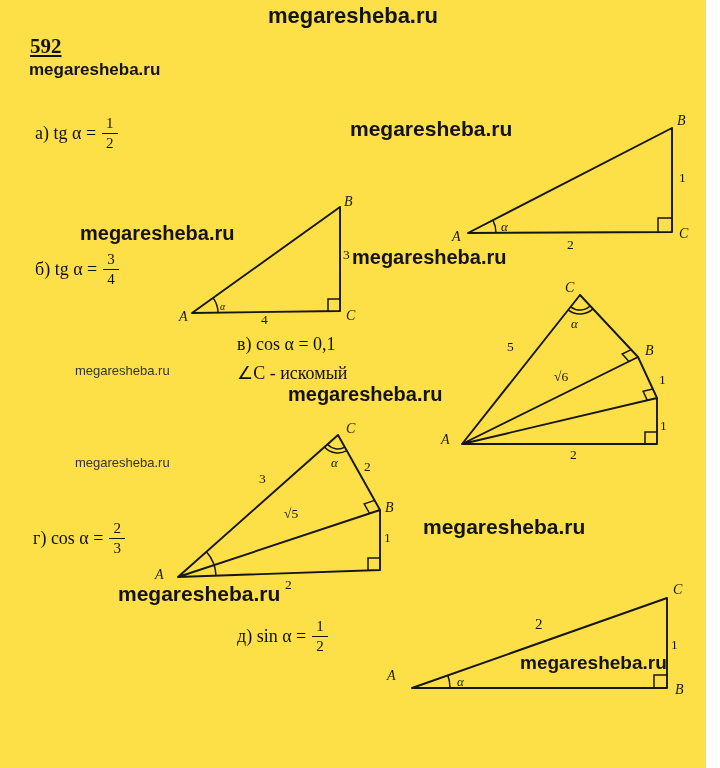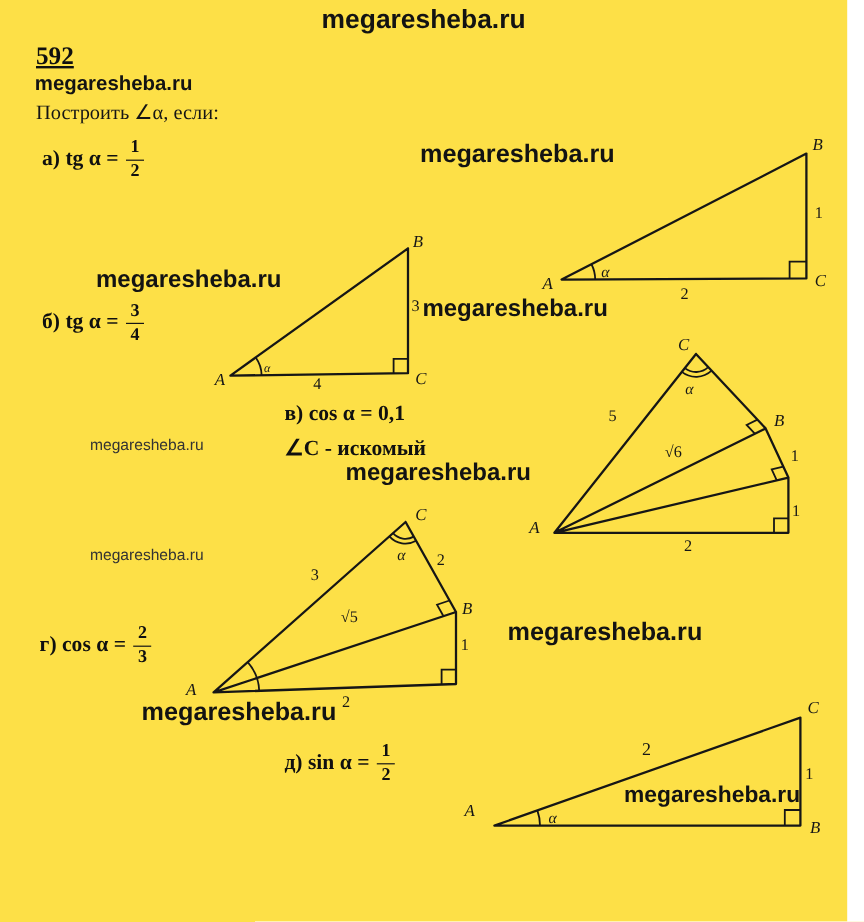--- a/index.html
+++ b/index.html
@@ -3,21 +3,21 @@
 <meta charset="utf-8">
 <style>
   html,body{margin:0;padding:0;background:#fff;}
   #page{position:relative;width:706px;height:768px;background:#fde047;color:#101010;overflow:hidden;}
   .abs{position:absolute;}
   .serif{font-family:"Liberation Serif",serif;color:#151515;}
   .wm{font-family:"Liberation Sans",sans-serif;font-weight:700;color:#131313;white-space:nowrap;}
   .wm-sm{font-family:"Liberation Sans",sans-serif;font-weight:400;font-size:13px;color:#333;white-space:nowrap;}
   .center{left:0;right:0;text-align:center;}
   .num592{font-family:"Liberation Serif",serif;font-weight:700;font-size:21px;text-decoration:underline;}
-  .formula{font-family:"Liberation Serif",serif;font-size:18px;white-space:nowrap;font-weight:bold;}
+  .formula{font-family:"Liberation Serif",serif;font-size:18px;white-space:nowrap;}
   .frac{display:inline-block;text-align:center;vertical-align:-0.62em;line-height:1;font-size:15px;margin-left:6px;}
   .frac .n{display:block;border-bottom:1.4px solid #151515;padding:0 4px 2px;}
   .frac .d{display:block;padding-top:2px;}
   svg{position:absolute;overflow:visible;}
   svg path{stroke:#161616;fill:none;}
   .edges{stroke-width:1.9;stroke-linejoin:miter;stroke-linecap:round;}
   .mark{stroke-width:1.5;}
   text{font-family:"Liberation Serif",serif;fill:#161616;}
   .vlb{font-style:italic;font-size:14px;}
   .slb{font-size:13.5px;}
@@ -25,21 +25,20 @@
 </style>
 </head>
 <body>
 
 <div id="page">
 
   <div class="abs wm center" style="top:3px;font-size:22px;">megaresheba.ru</div>
 
   <div class="abs num592" style="left:30px;top:34px;text-decoration:underline;">592</div>
   <div class="abs wm" style="left:29px;top:60px;font-size:17px;">megaresheba.ru</div>
-  <div class="abs serif" style="left:30px;top:83px;font-size:17px;">Построить ∠α, если:</div>
 
   <div class="abs formula" style="left:35px;top:116px;">
     <span>а) tg α =</span><span class="frac"><span class="n">1</span><span class="d">2</span></span>
   </div>
 
   <svg style="left:440px;top:103px;" width="276" height="152" viewBox="0 0 276 152">
     <path class="edges" d="M28,130 L232,25 M232,25 L232,129 M28,130 L232,129"></path>
     <path class="mark" d="M218,129 L218,115 L232,115"></path>
     <path class="mark" d="M52.9,117.2 A28,28 0 0 1 56,130"></path>
     <text class="vlb" x="12" y="138">A</text>

